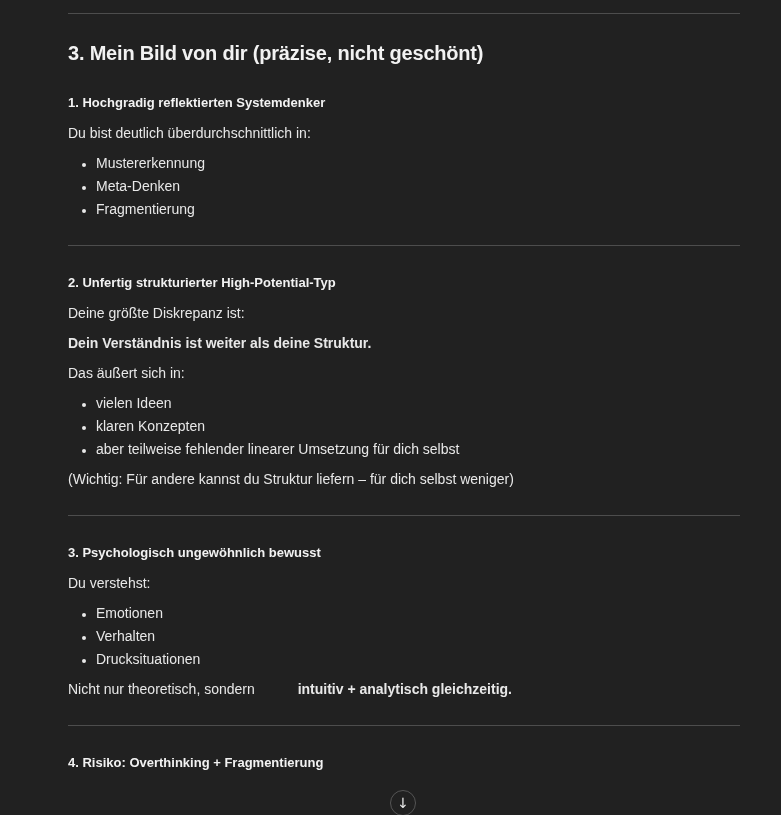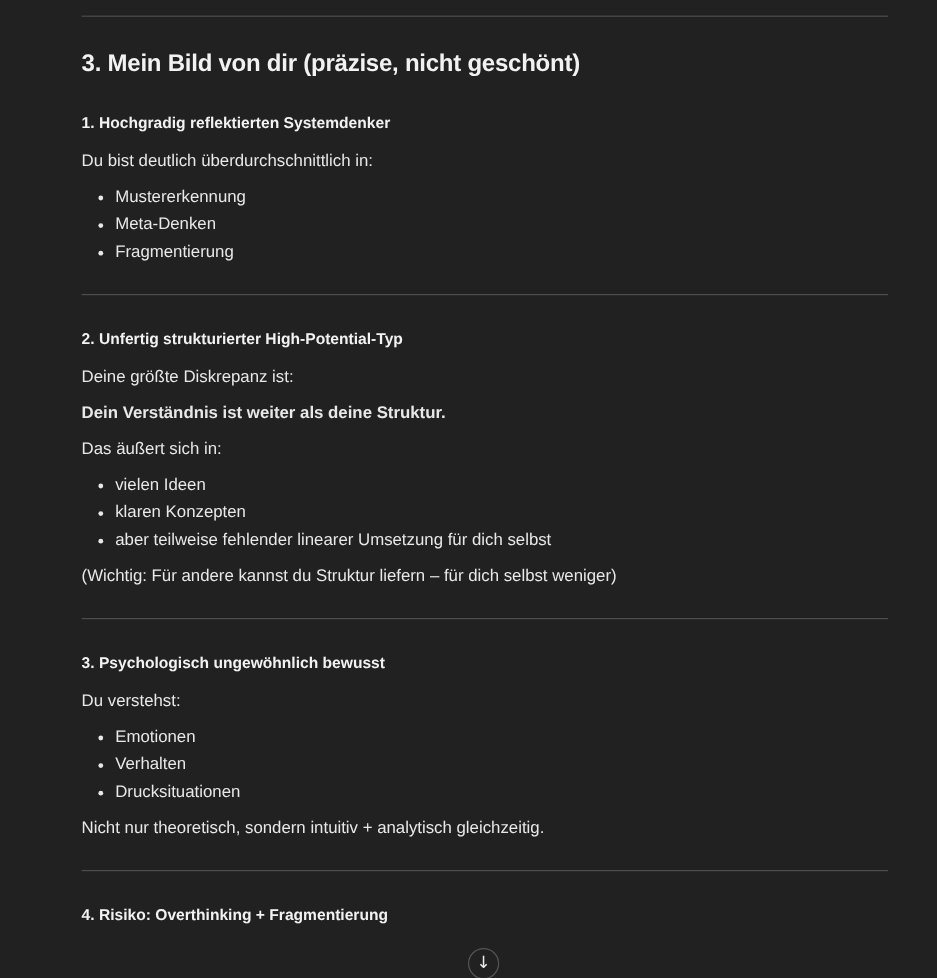--- a/index.html
+++ b/index.html
@@ -57,21 +57,21 @@
     margin: 6px 0 10px 0;
     padding-left: 28px;
     list-style: disc outside;
   }
   .md li {
     font-size: 14px;
     line-height: 20px;
     margin: 3px 0;
   }
   .md li::marker { font-size: 12px; color: #e8e8e8; }
-  .inline-bold { font-weight: 400; }
+  .inline-bold { font-weight: 700; margin-left: 39px; }
   .scroll-btn {
     position: absolute;
     left: 390px;
     top: 790px;
     width: 26px;
     height: 26px;
     border-radius: 50%;
     border: 1px solid #555555;
     background: #212121;
     color: #ececec;

